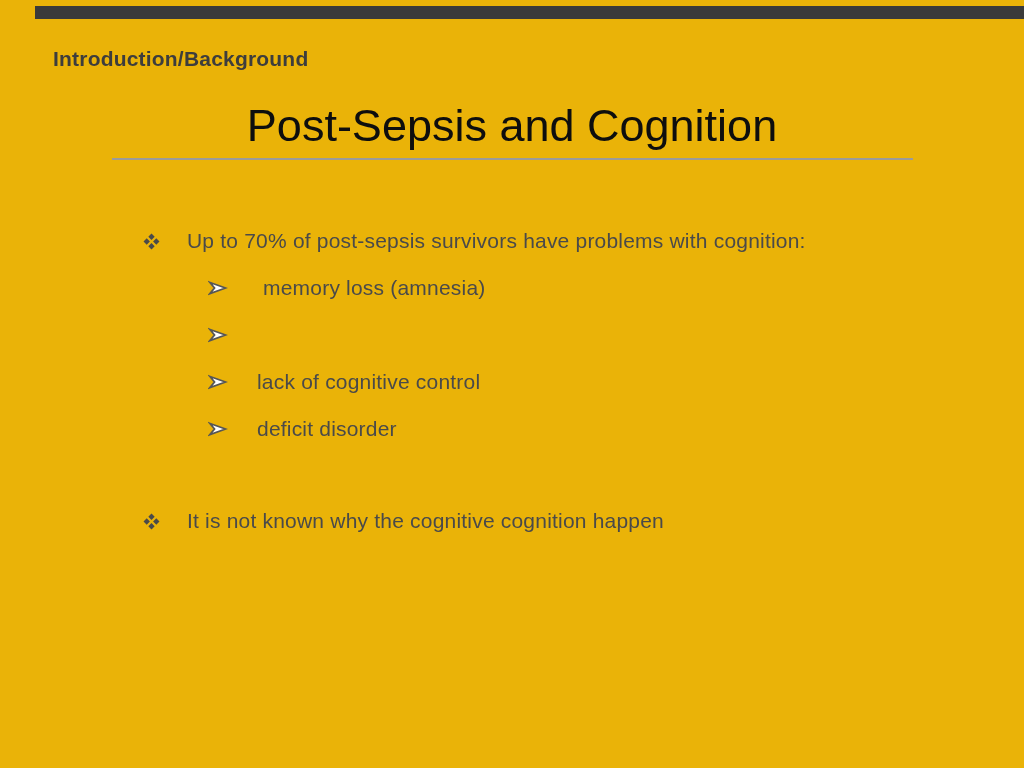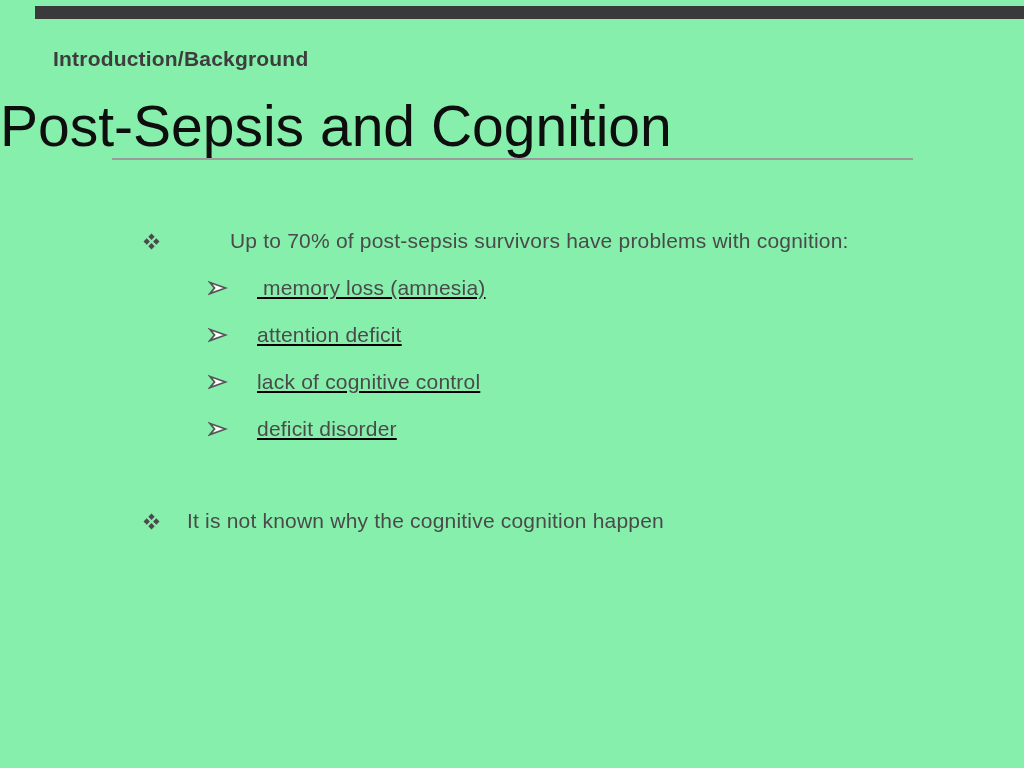--- a/index.html
+++ b/index.html
@@ -4,21 +4,21 @@
 <style>
   html, body {
     margin: 0;
     padding: 0;
     background: #ffffff;
   }
   .page {
     position: relative;
     width: 1024px;
     height: 768px;
-    background: #86efac;
+    background: #eab308;
     overflow: hidden;
     font-family: "Liberation Sans", sans-serif;
   }
   .top-bar {
     position: absolute;
     top: 6px;
     left: 35px;
     right: 0;
     height: 13px;
     background: #3a3a3a;
@@ -32,42 +32,43 @@
     letter-spacing: 0.2px;
     color: #3d3d3d;
     white-space: nowrap;
   }
   .slide-title {
     position: absolute;
     top: 100px;
     left: 0;
     right: 0;
     margin: 0;
-    font-size: 57px;
+    text-align: center;
+    font-size: 45px;
     font-weight: 400;
     line-height: 52px;
     color: #0e0e0e;
     white-space: nowrap;
   }
   .title-divider {
     position: absolute;
     top: 158px;
     left: 112px;
     width: 801px;
     height: 2px;
     background: #9b9b9b;
   }
   .bullet-row {
     position: absolute;
     left: 143px;
     display: flex;
     align-items: center;
     height: 26px;
   }
-  .bullet-row.first  { top: 228px; gap: 43px; }
+  .bullet-row.first  { top: 228px; }
   .bullet-row.second { top: 508px; }
   .diamond-icon {
     width: 17px;
     height: 17px;
     flex: 0 0 17px;
     display: inline-block;
   }
   .bullet-text {
     margin-left: 27px;
     font-size: 21px;
@@ -76,21 +77,20 @@
     color: #4a4a4a;
     white-space: pre-wrap;
   }
   .sub-list {
     position: absolute;
     top: 275px;
     left: 208px;
     list-style: none;
     margin: 0;
     padding: 0;
-    text-decoration: underline;
   }
   .sub-item {
     display: flex;
     align-items: center;
     height: 26px;
     margin-bottom: 21px; 
   }
   .arrow-icon {
     width: 20px;
     height: 16px;
@@ -141,21 +141,20 @@
         </svg>
       </span>
       <span class="sub-text"> memory loss (amnesia)</span>
     </li>
     <li class="sub-item">
       <span class="arrow-icon">
         <svg width="20" height="16" viewBox="0 0 20 16" aria-hidden="true">
           <path d="M2 2.5 L17.5 8 L2 13.5 L6.5 8 Z" fill="#ffffff" stroke="#565656" stroke-width="1.8" stroke-linejoin="miter"></path>
         </svg>
       </span>
-      <span class="sub-text">attention deficit</span>
     </li>
     <li class="sub-item">
       <span class="arrow-icon">
         <svg width="20" height="16" viewBox="0 0 20 16" aria-hidden="true">
           <path d="M2 2.5 L17.5 8 L2 13.5 L6.5 8 Z" fill="#ffffff" stroke="#565656" stroke-width="1.8" stroke-linejoin="miter"></path>
         </svg>
       </span>
       <span class="sub-text">lack of cognitive control</span>
     </li>
     <li class="sub-item">

